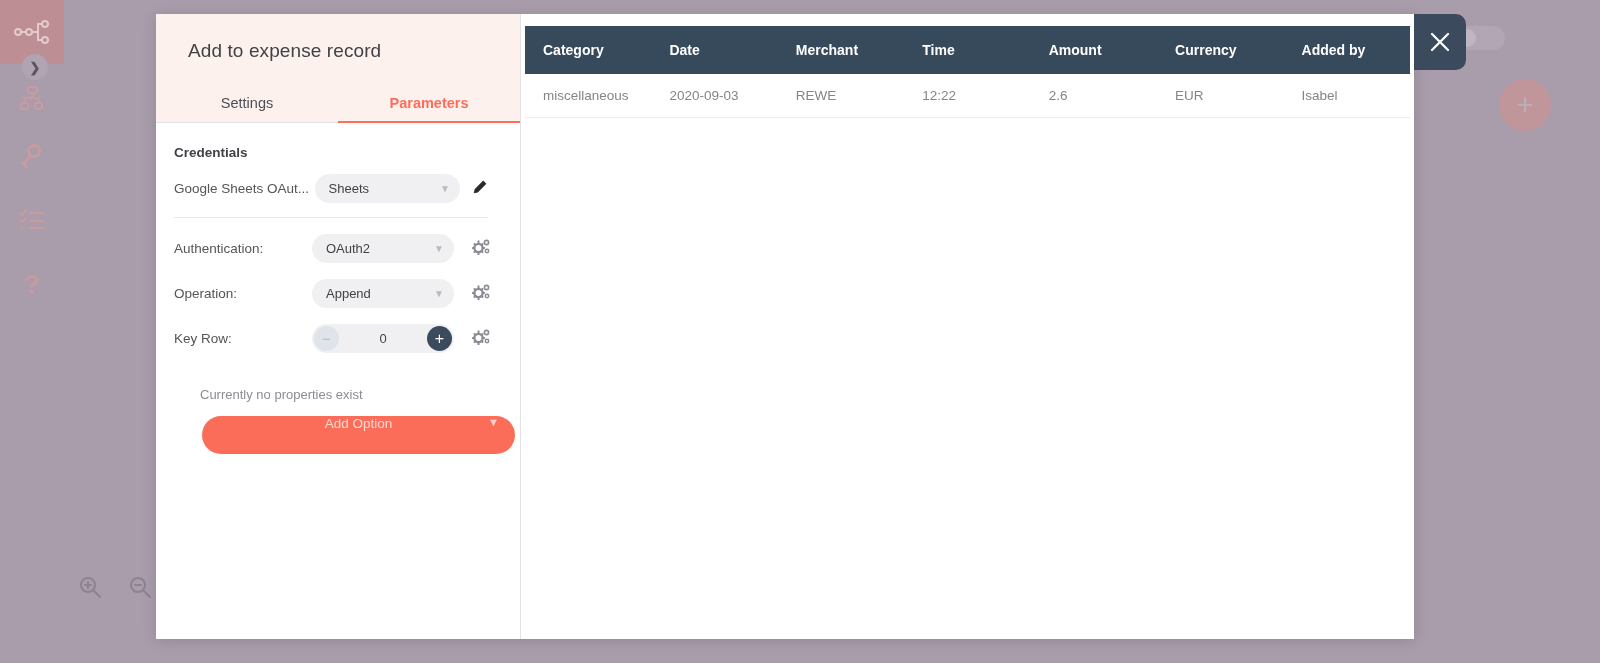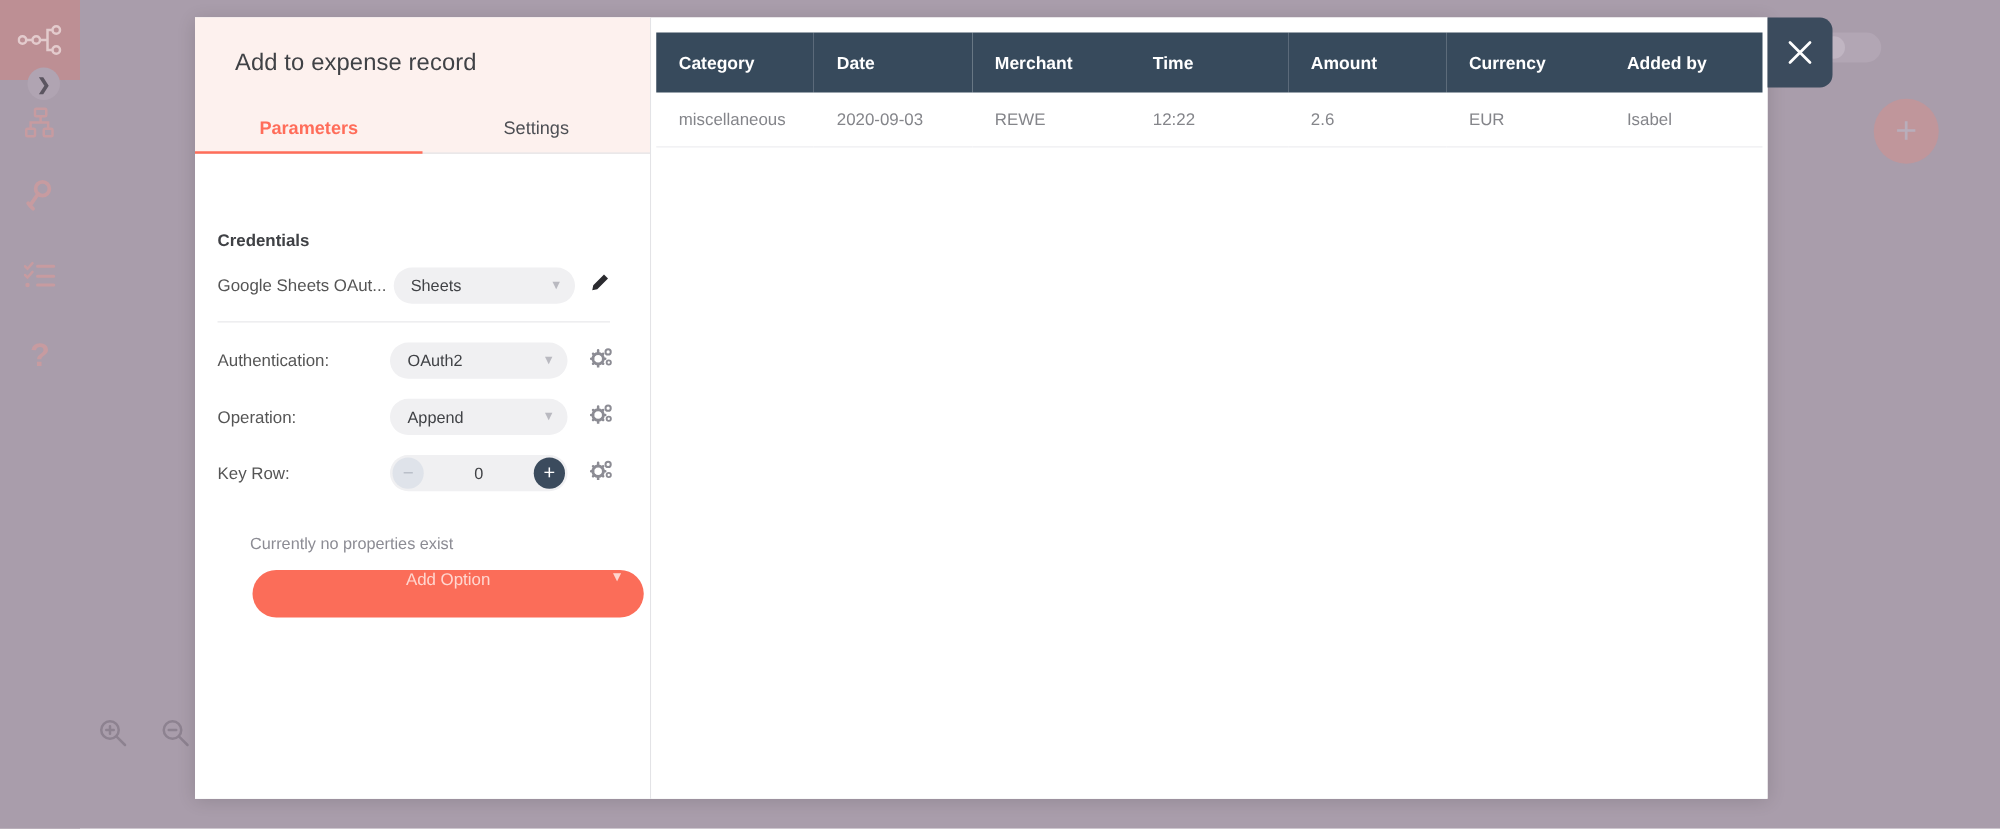--- a/index.html
+++ b/index.html
@@ -92,21 +92,21 @@
     color: #ffffff;
     z-index: 6;
   }
 
   
   #params-panel {
     width: 365px; height: 100%;
     border-right: 1px solid #e3e3e6;
     background: #ffffff;
     position: relative;
-    display: flex; flex-direction: column; gap: 40px;
+    display: flex; flex-direction: column;
   }
   #ndv-header {
     background: #fdf1ee;
     padding: 26px 0 0 0;
   }
   #ndv-title {
     font-size: 19px; color: #404246;
     padding: 0 0 0 32px; letter-spacing: .1px;
   }
   #tab-bar {
@@ -346,22 +346,22 @@
 <div id="add-node-fab">
   <span>+</span>
 </div>
 
 <div id="ndv">
 
   <div id="params-panel">
     <div id="ndv-header">
       <div id="ndv-title">Add to expense record</div>
       <div id="tab-bar">
+        <div class="tab">Settings</div>
         <div class="tab active">Parameters</div>
-        <div class="tab">Settings</div>
       </div>
     </div>
 
     <div id="params-body">
       <div class="section-title">Credentials</div>
 
       <div class="cred-row">
         <div class="cred-label">Google Sheets OAut...</div>
         <div class="select-pill">
           <span>Sheets</span>

